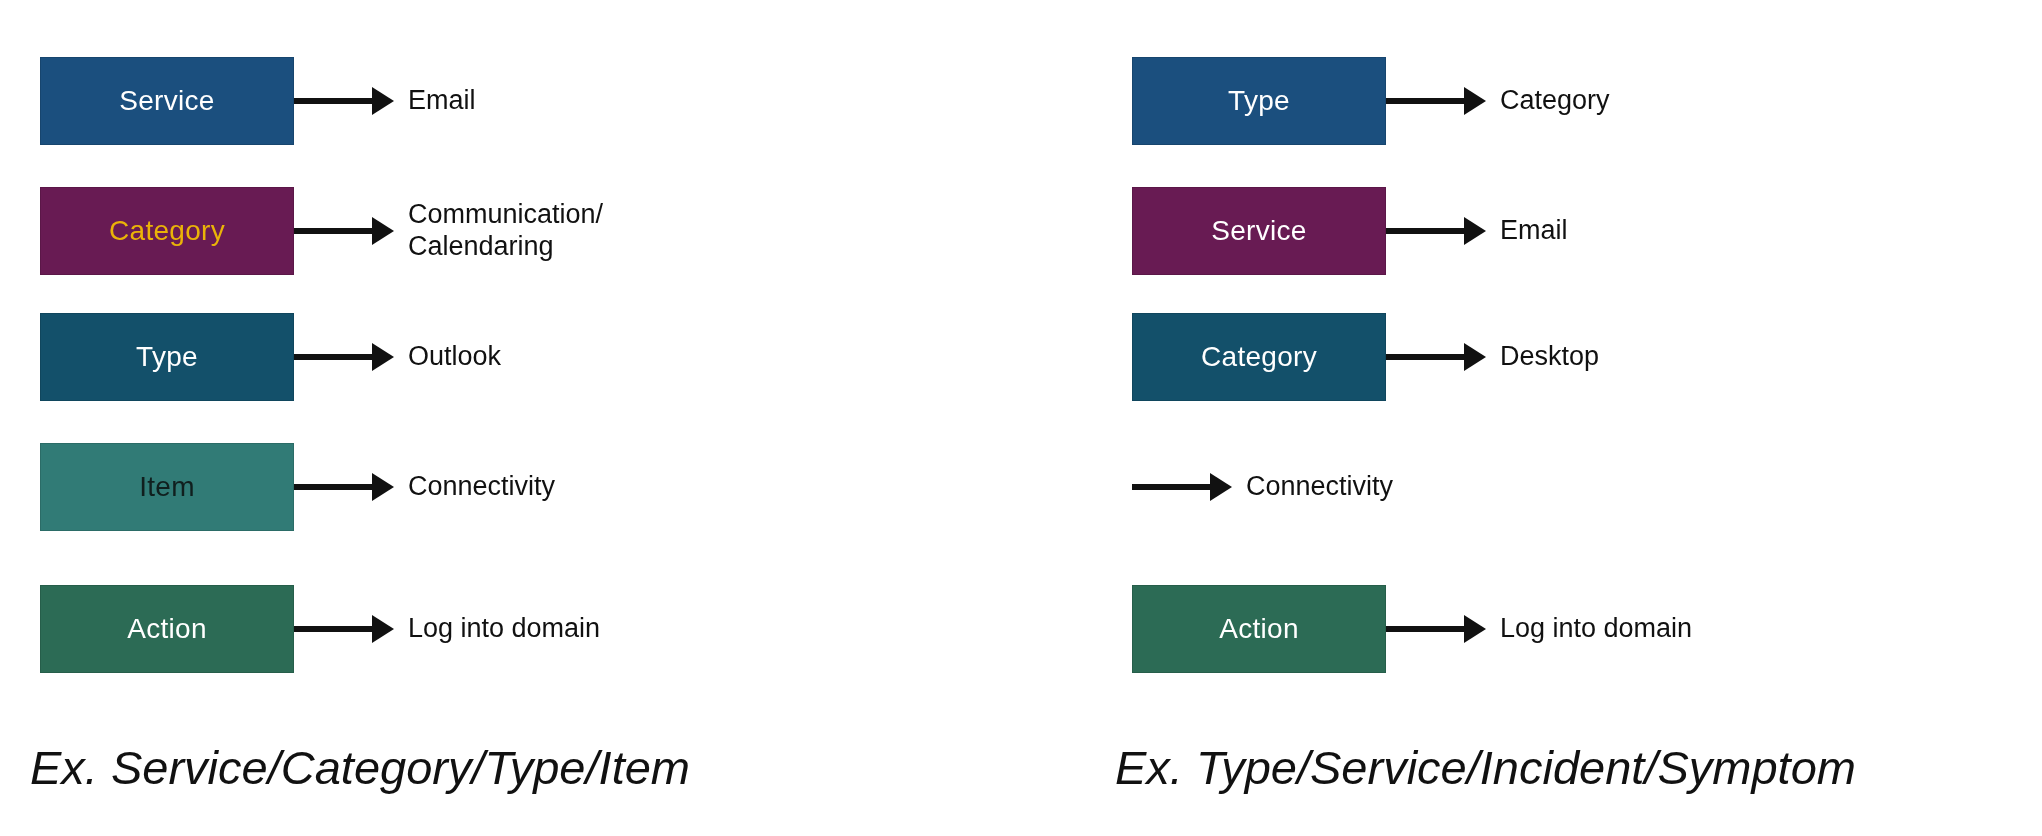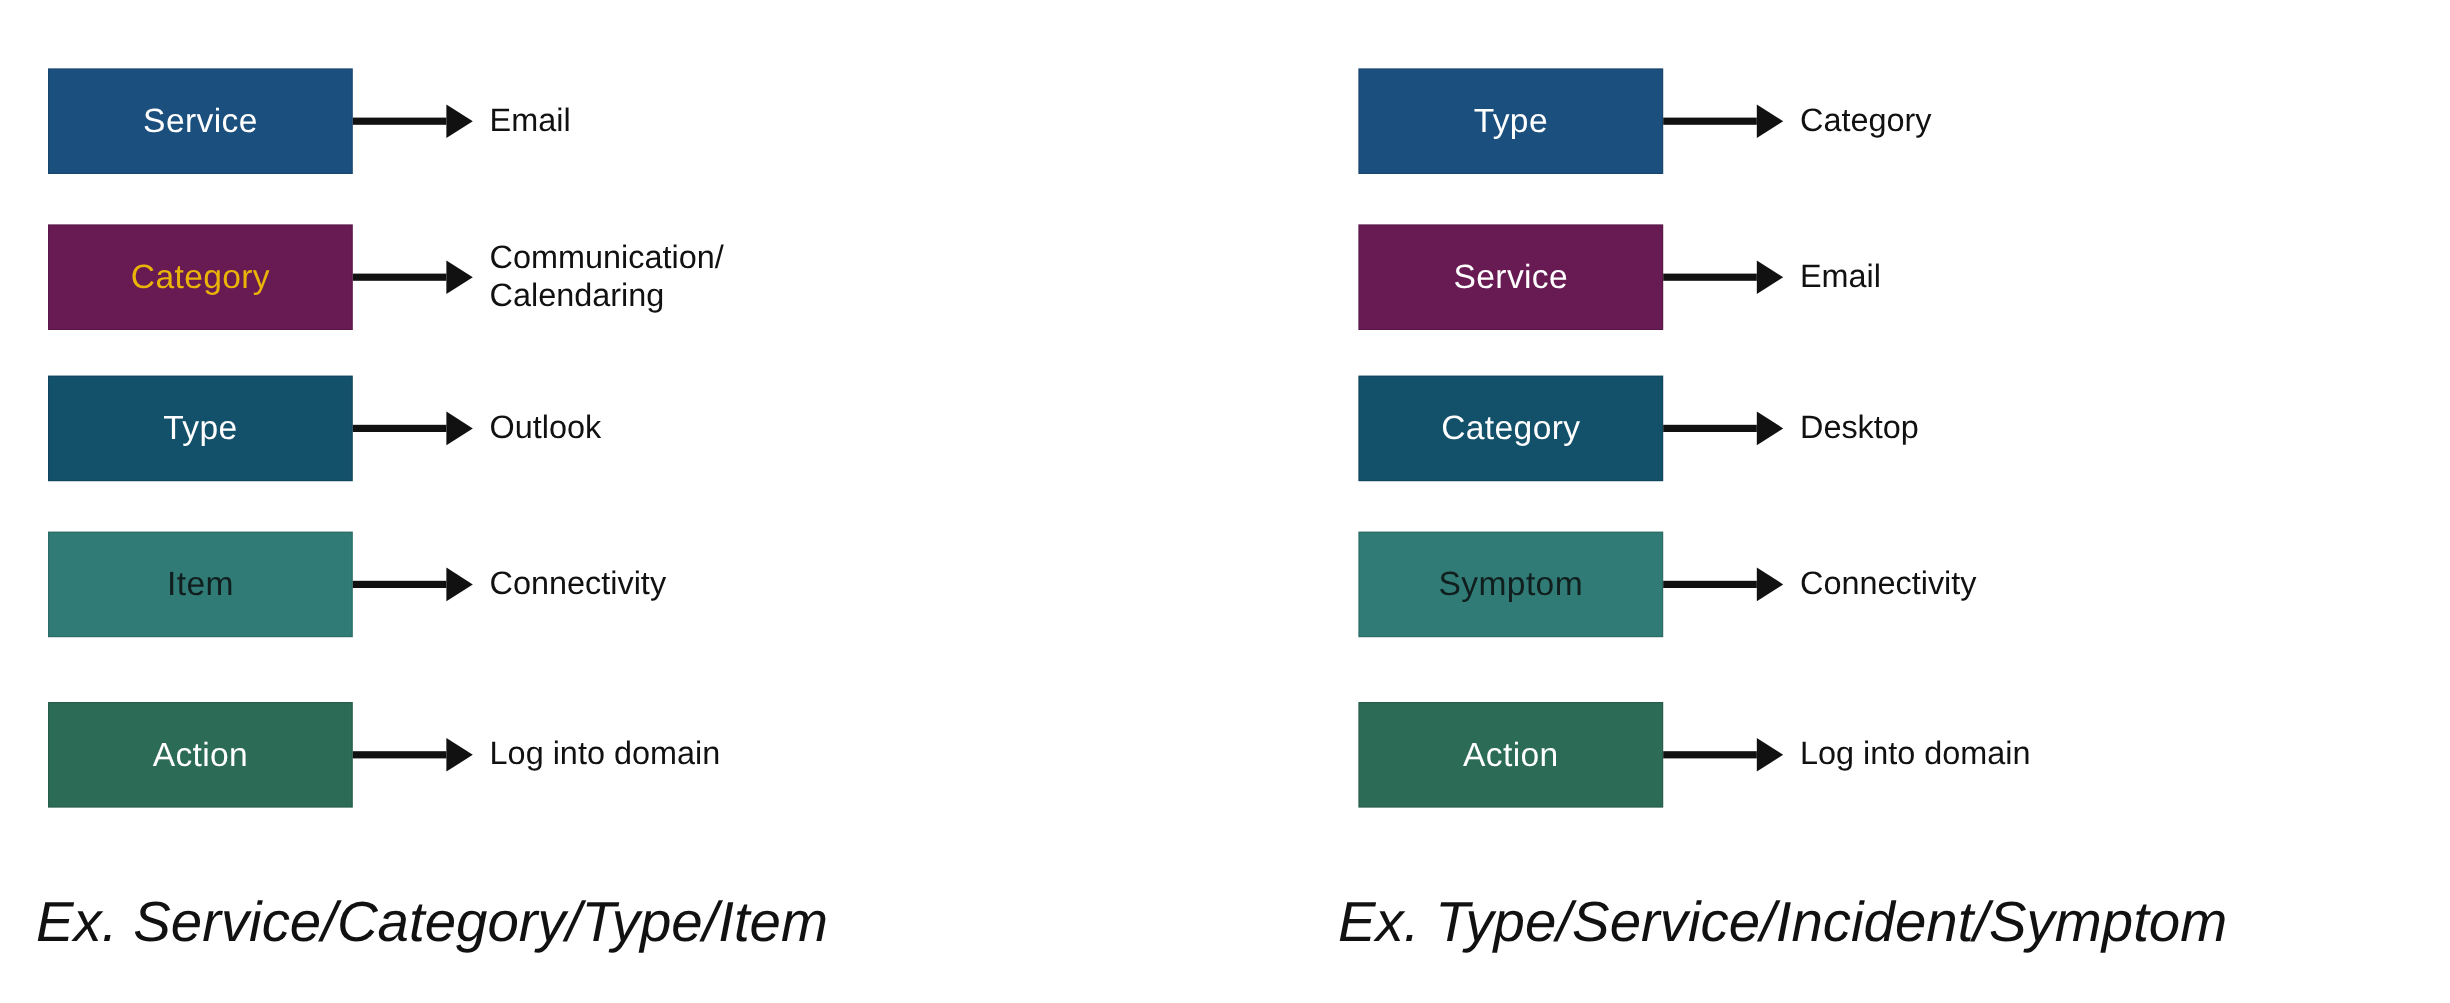--- a/index.html
+++ b/index.html
@@ -177,23 +177,20 @@
         <span class="box-label">Category</span>
       </div>
       <div class="arrow">
         <span class="arrow-line"></span>
         <span class="arrow-head"></span>
       </div>
       <div class="value">Desktop</div>
     </div>
 
     <div class="row r3">
-      <div class="box" style="background-color: rgb(49, 123, 118); color: rgb(16, 31, 30);">
-        <span class="box-label">Symptom</span>
-      </div>
       <div class="arrow">
         <span class="arrow-line"></span>
         <span class="arrow-head"></span>
       </div>
       <div class="value">Connectivity</div>
     </div>
 
     <div class="row r4">
       <div class="box" style="background-color: rgb(44, 107, 85); color: rgb(255, 255, 255);">
         <span class="box-label">Action</span>

